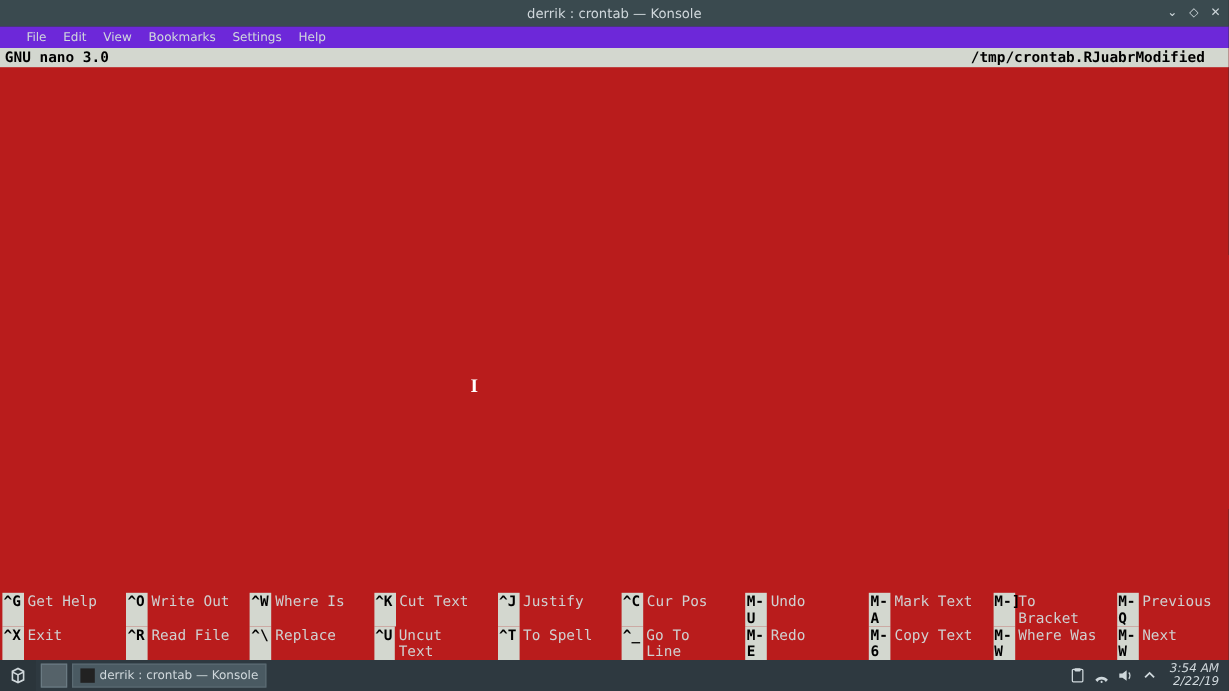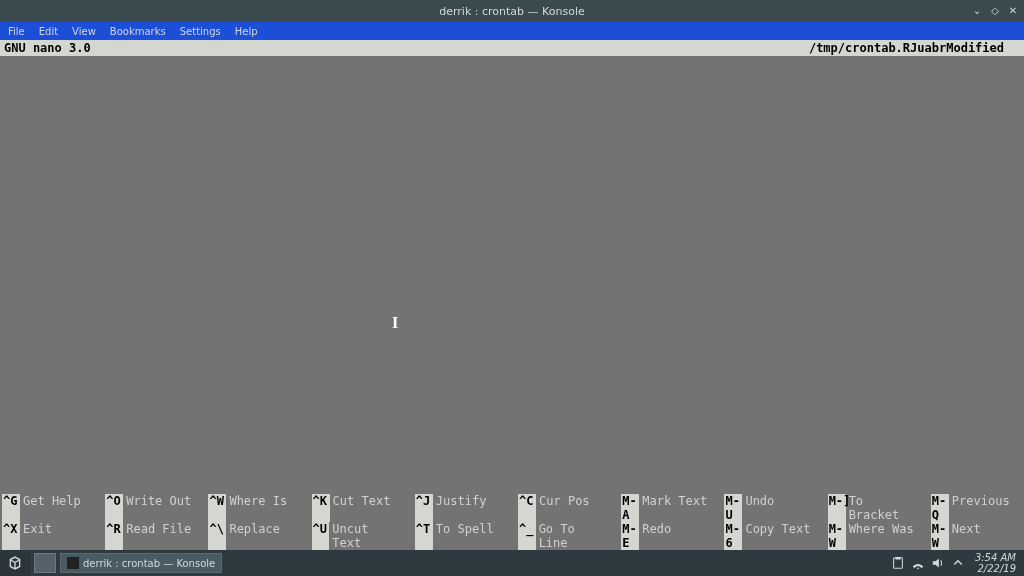--- a/index.html
+++ b/index.html
@@ -29,33 +29,33 @@
     align-items: center;
     justify-content: center;
     color: #cfd8dc;
     font-size: 10px;
     cursor: pointer;
   }
   
   
   .menubar {
     height: 18px;
-    background: #1d4ed8;
-    display: flex;
-    align-items: center;
-    padding: 0 8px;
+    background: #6d28d9;
+    display: flex;
+    align-items: center;
+    padding: 0 22px;
     gap: 14px;
     color: #d0d8dc;
     font-size: 10px;
   }
   .menu-item { cursor: pointer; }
 
   
   .terminal {
-    background: #737373;
+    background: #b91c1c;
     height: 510px;
     font-family: "DejaVu Sans Mono", monospace;
     font-size: 12px;
     color: #d0d0d0;
     position: relative;
   }
 
   
   .nano-header {
     background: #d3d7cf;
@@ -248,26 +248,26 @@
         </span>
         <span class="shortcut">
           <span class="key">^J</span>
           <span class="desc">Justify</span>
         </span>
         <span class="shortcut">
           <span class="key">^C</span>
           <span class="desc">Cur Pos</span>
         </span>
         <span class="shortcut">
+          <span class="key">M-U</span>
+          <span class="desc">Undo</span>
+        </span>
+        <span class="shortcut">
           <span class="key">M-A</span>
           <span class="desc">Mark Text</span>
-        </span>
-        <span class="shortcut">
-          <span class="key">M-U</span>
-          <span class="desc">Undo</span>
         </span>
         <span class="shortcut">
           <span class="key">M-]</span>
           <span class="desc">To Bracket</span>
         </span>
         <span class="shortcut">
           <span class="key">M-Q</span>
           <span class="desc">Previous</span>
         </span>
       </div>

